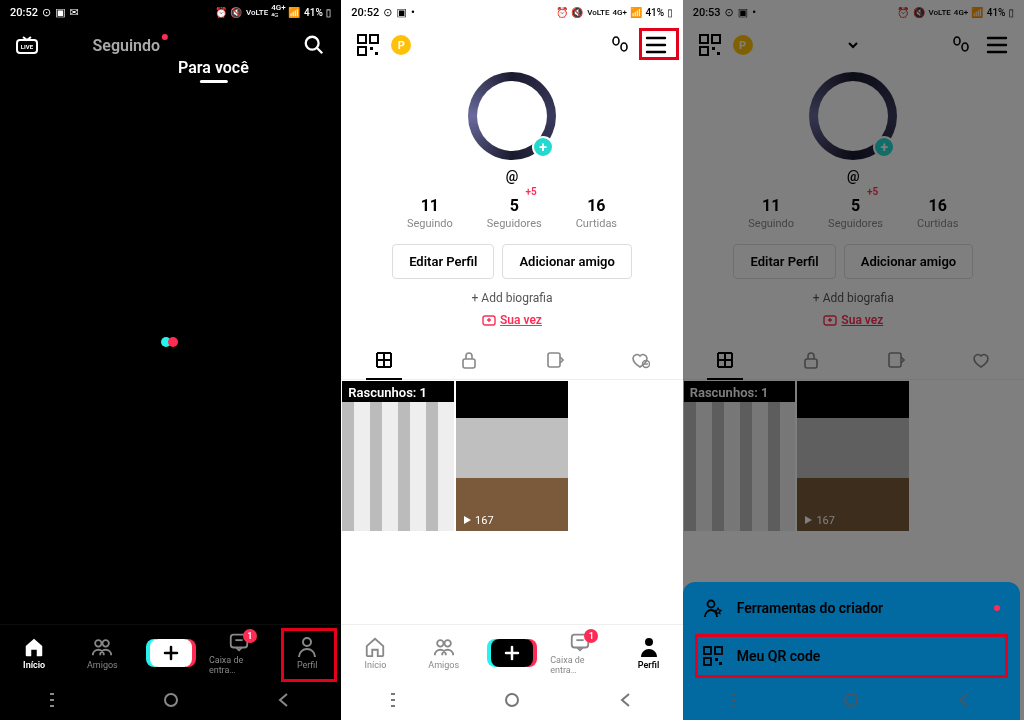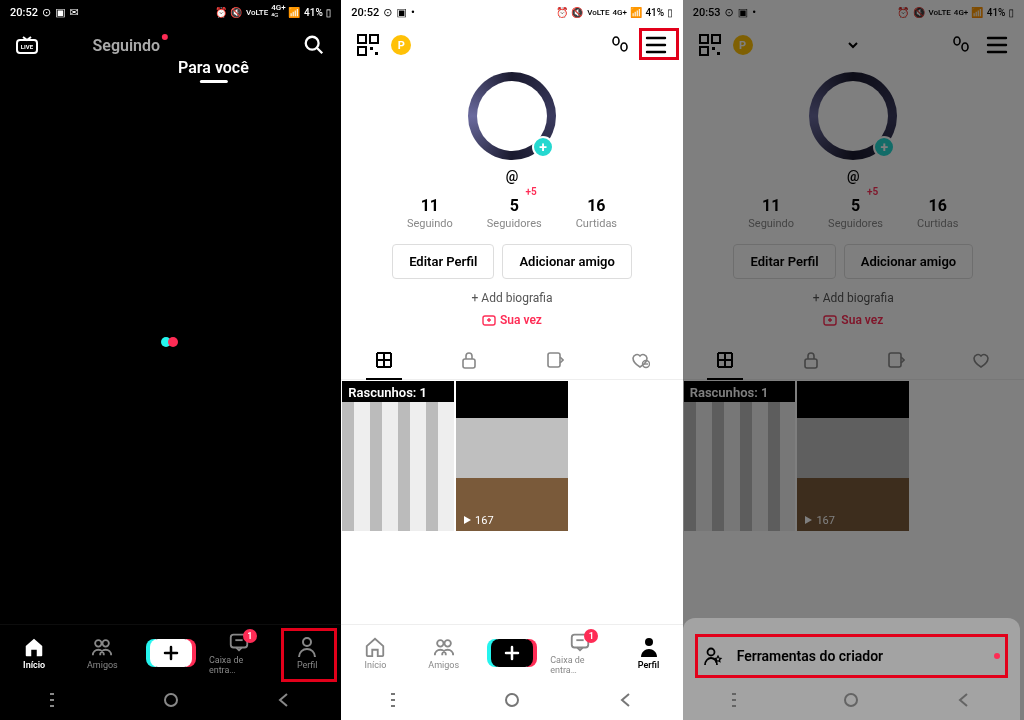--- a/index.html
+++ b/index.html
@@ -53,39 +53,39 @@
   .avatar-plus { position:absolute; bottom:2px; right:2px; width:22px; height:22px; border-radius:50%; background:#25d8d0; border:2px solid #fff; display:flex; align-items:center; justify-content:center; color:#fff; font-size:14px; font-weight:700; }
   .username { margin-top:8px; font-size:14px; font-weight:600; }
   .stats { display:flex; gap:34px; margin-top:12px; }
   .stat { display:flex; flex-direction:column; align-items:center; }
   .stat-n { font-size:16px; font-weight:700; position:relative; }
   .stat-l { font-size:11px; color:#888; margin-top:2px; }
   .delta { position:absolute; top:-10px; right:-18px; color:#fe2c55; font-size:10px; font-weight:600; }
   .profile-buttons { display:flex; gap:8px; margin-top:14px; }
   .pbtn { padding:9px 16px; border:1px solid #ddd; border-radius:4px; font-size:13px; font-weight:600; background:#fff; }
   .addbio { margin-top:12px; font-size:12px; color:#555; }
-  .suavez { margin-top:8px; font-size:12px; color:#fe2c55; font-weight:600; display:flex; align-items:center; gap:4px; }
+  .suavez { margin-top:8px; font-size:12px; color:#fe2c55; font-weight:600; display:flex; align-items:center; gap:4px;text-decoration:underline; }
 
   .profile-tabs { display:flex; margin-top:14px; border-bottom:1px solid #eee; }
   .ptab { flex:1; display:flex; align-items:center; justify-content:center; padding:10px 0; position:relative; }
   .ptab.active::after { content:""; position:absolute; bottom:-1px; left:50%; transform:translateX(-50%); width:36px; height:2px; background:#000; }
   .grid { display:flex; flex-wrap:wrap; }
   .thumb { width:33.33%; aspect-ratio: 3/4; position:relative; background:#000; border:1px solid #fff; }
   .thumb-label { position:absolute; top:4px; left:6px; color:#fff; font-size:13px; font-weight:600; text-shadow:0 0 3px #000; }
   .thumb-views { position:absolute; bottom:4px; left:6px; color:#fff; font-size:11px; display:flex; align-items:center; gap:3px; }
   .curtain { background:linear-gradient(180deg,#000 0 14%,#ddd 14% 100%); }
   .curtain::after { content:""; position:absolute; top:14%; left:0; right:0; bottom:0; background: repeating-linear-gradient(90deg,#bbb 0 12px,#eee 12px 28px); }
   .sky { background:linear-gradient(180deg,#000 0 25%,#bfbfbf 25% 65%, #7a5a3a 65% 100%); }
 
   
   .hl { position:absolute; border:3px solid #e2001a; pointer-events:none; }
 
   
   .dim-overlay { position:absolute; inset:0; background:rgba(0,0,0,0.5); }
-  .sheet { position:absolute; bottom:0; left:0; right:4px; background:#a3a3a3; border-radius:12px 12px 0 0; padding:14px 0 0; }
+  .sheet { position:absolute; bottom:0; left:0; right:4px; background:#0369a1; border-radius:12px 12px 0 0; padding:2px 0 0; }
   .sheet-item { display:flex; align-items:center; gap:14px; padding:14px 20px; font-size:14px; font-weight:600; position:relative; }
   .sheet-item .dot { position:absolute; right:20px; width:6px; height:6px; background:#fe2c55; border-radius:50%; }
   .sheet .android-nav { border-top: none; }
 
   svg { display:block; }
   .iconbtn { width:26px; height:26px; display:flex; align-items:center; justify-content:center; }
   .coin { width:20px; height:20px; border-radius:50%; background:#ffc107; color:#fff; font-size:11px; font-weight:700; display:flex; align-items:center; justify-content:center; }
 
   .screen-light .status-bar, .screen-light .feed-header { color:#000; }
   .screen3 .profile-body, .screen3 .profile-tabs, .screen3 .grid, .screen3 .profile-header, .screen3 .status-bar { filter: brightness(1); }
@@ -534,20 +534,30 @@
   <div class="sheet">
     <div class="sheet-item">
       <svg width="20" height="20" viewBox="0 0 20 20">
           <circle cx="8" cy="6" r="3.5" fill="none" stroke="#000" stroke-width="1.8"></circle>
           <path d="M2 19c0-4 3-7 6-7s6 3 6 7" fill="none" stroke="#000" stroke-width="1.8"></path>
           <path d="M15 10l1 2 2 .3-1.5 1.4.4 2-1.9-1-1.9 1 .4-2L12 12.3l2-.3z" fill="none" stroke="#000" stroke-width="1.2"></path>
         </svg>
       <span>Ferramentas do criador</span>
       <span class="dot"></span>
     </div>
+    <div class="sheet-item">
+      <svg width="20" height="20" viewBox="0 0 20 20">
+          <rect x="1" y="1" width="7" height="7" fill="none" stroke="#000" stroke-width="1.8"></rect>
+          <rect x="12" y="1" width="7" height="7" fill="none" stroke="#000" stroke-width="1.8"></rect>
+          <rect x="1" y="12" width="7" height="7" fill="none" stroke="#000" stroke-width="1.8"></rect>
+          <rect x="12" y="12" width="3" height="3" fill="#000"></rect>
+          <rect x="16" y="16" width="3" height="3" fill="#000"></rect>
+        </svg>
+      <span>Meu QR code</span>
+    </div>
     <div class="android-nav">
       <div class="an">
           <svg width="18" height="18">
             <path d="M2 3h4M2 9h4M2 15h4" stroke="#555" stroke-width="2"></path>
           </svg>
         </div>
       <div class="an">
           <svg width="18" height="18">
             <circle cx="9" cy="9" r="6" fill="none" stroke="#555" stroke-width="2"></circle>
           </svg>

